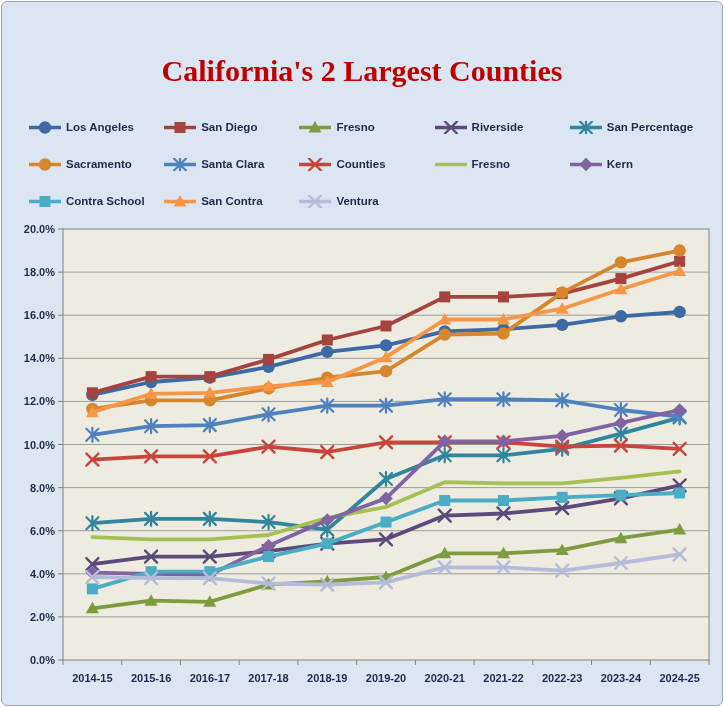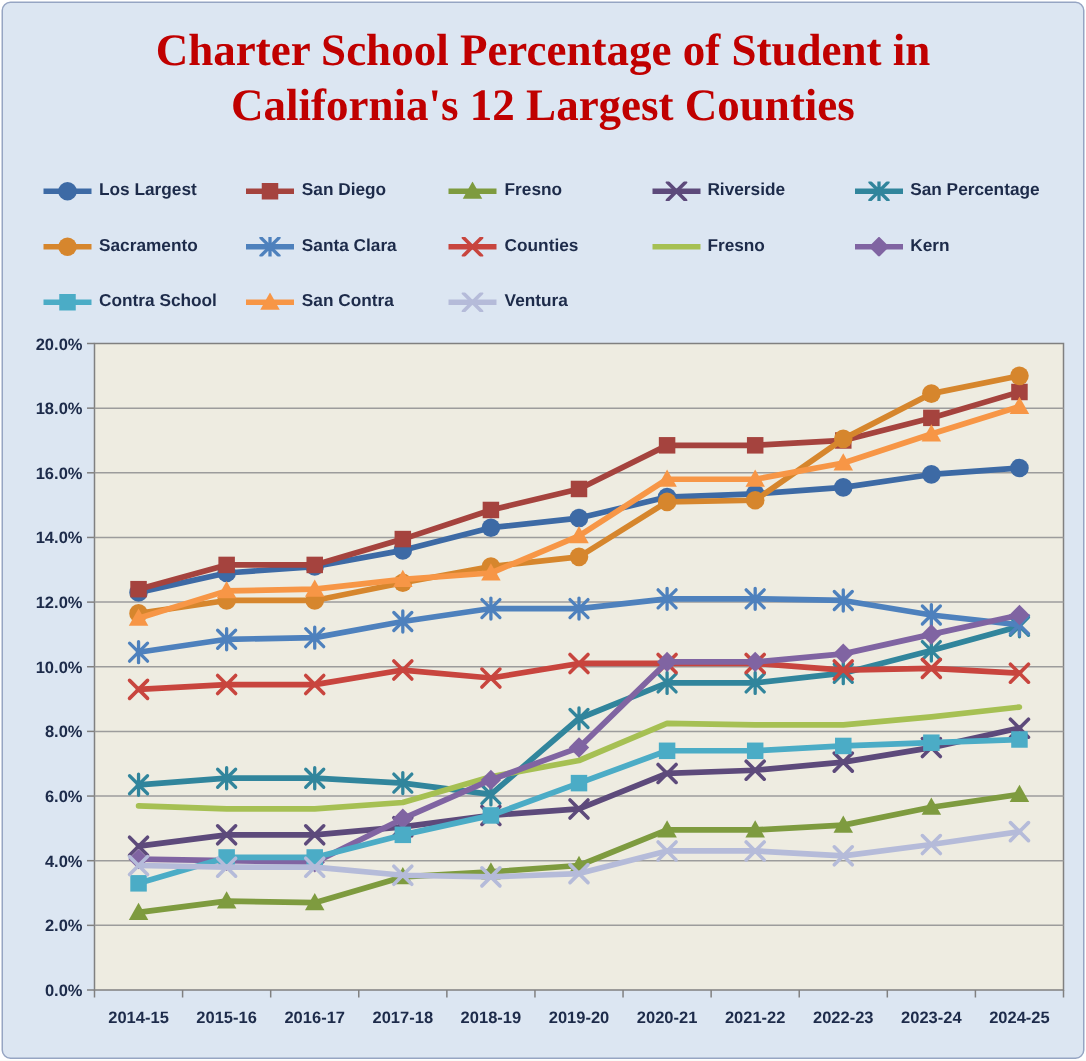--- a/index.html
+++ b/index.html
@@ -26,30 +26,30 @@
   svg text{
     font-family:"Liberation Sans",sans-serif;font-weight:700;
     fill:#1D2B4A;font-size:11px;
   }
 </style>
 </head>
 <body>
 
 <div class="frame">
   <div class="title">
-    <span>Charter School Percentage of Student in</span><br>
-    <span>California's 12 Largest Counties</span>
+    <br>
+    <span>California's 2 Largest Counties</span>
   </div>
   <div class="legend" id="legend">
       <div class="legend-item">
         <svg width="34" height="13">
           <line x1="1" y1="6.5" x2="33" y2="6.5" stroke="#3D6AA5" stroke-width="3.6"></line>
           <circle cx="17" cy="6.5" r="6.2" fill="#3D6AA5"></circle>
         </svg>
-        <span class="lbl">Los Largest</span>
+        <span class="lbl">Los Angeles</span>
       </div>
       <div class="legend-item">
         <svg width="34" height="13">
           <line x1="1" y1="6.5" x2="33" y2="6.5" stroke="#A5433E" stroke-width="3.6"></line>
           <rect x="11.5" y="1" width="11" height="11" fill="#A5433E"></rect>
         </svg>
         <span class="lbl">San Diego</span>
       </div>
       <div class="legend-item">
         <svg width="34" height="13">

